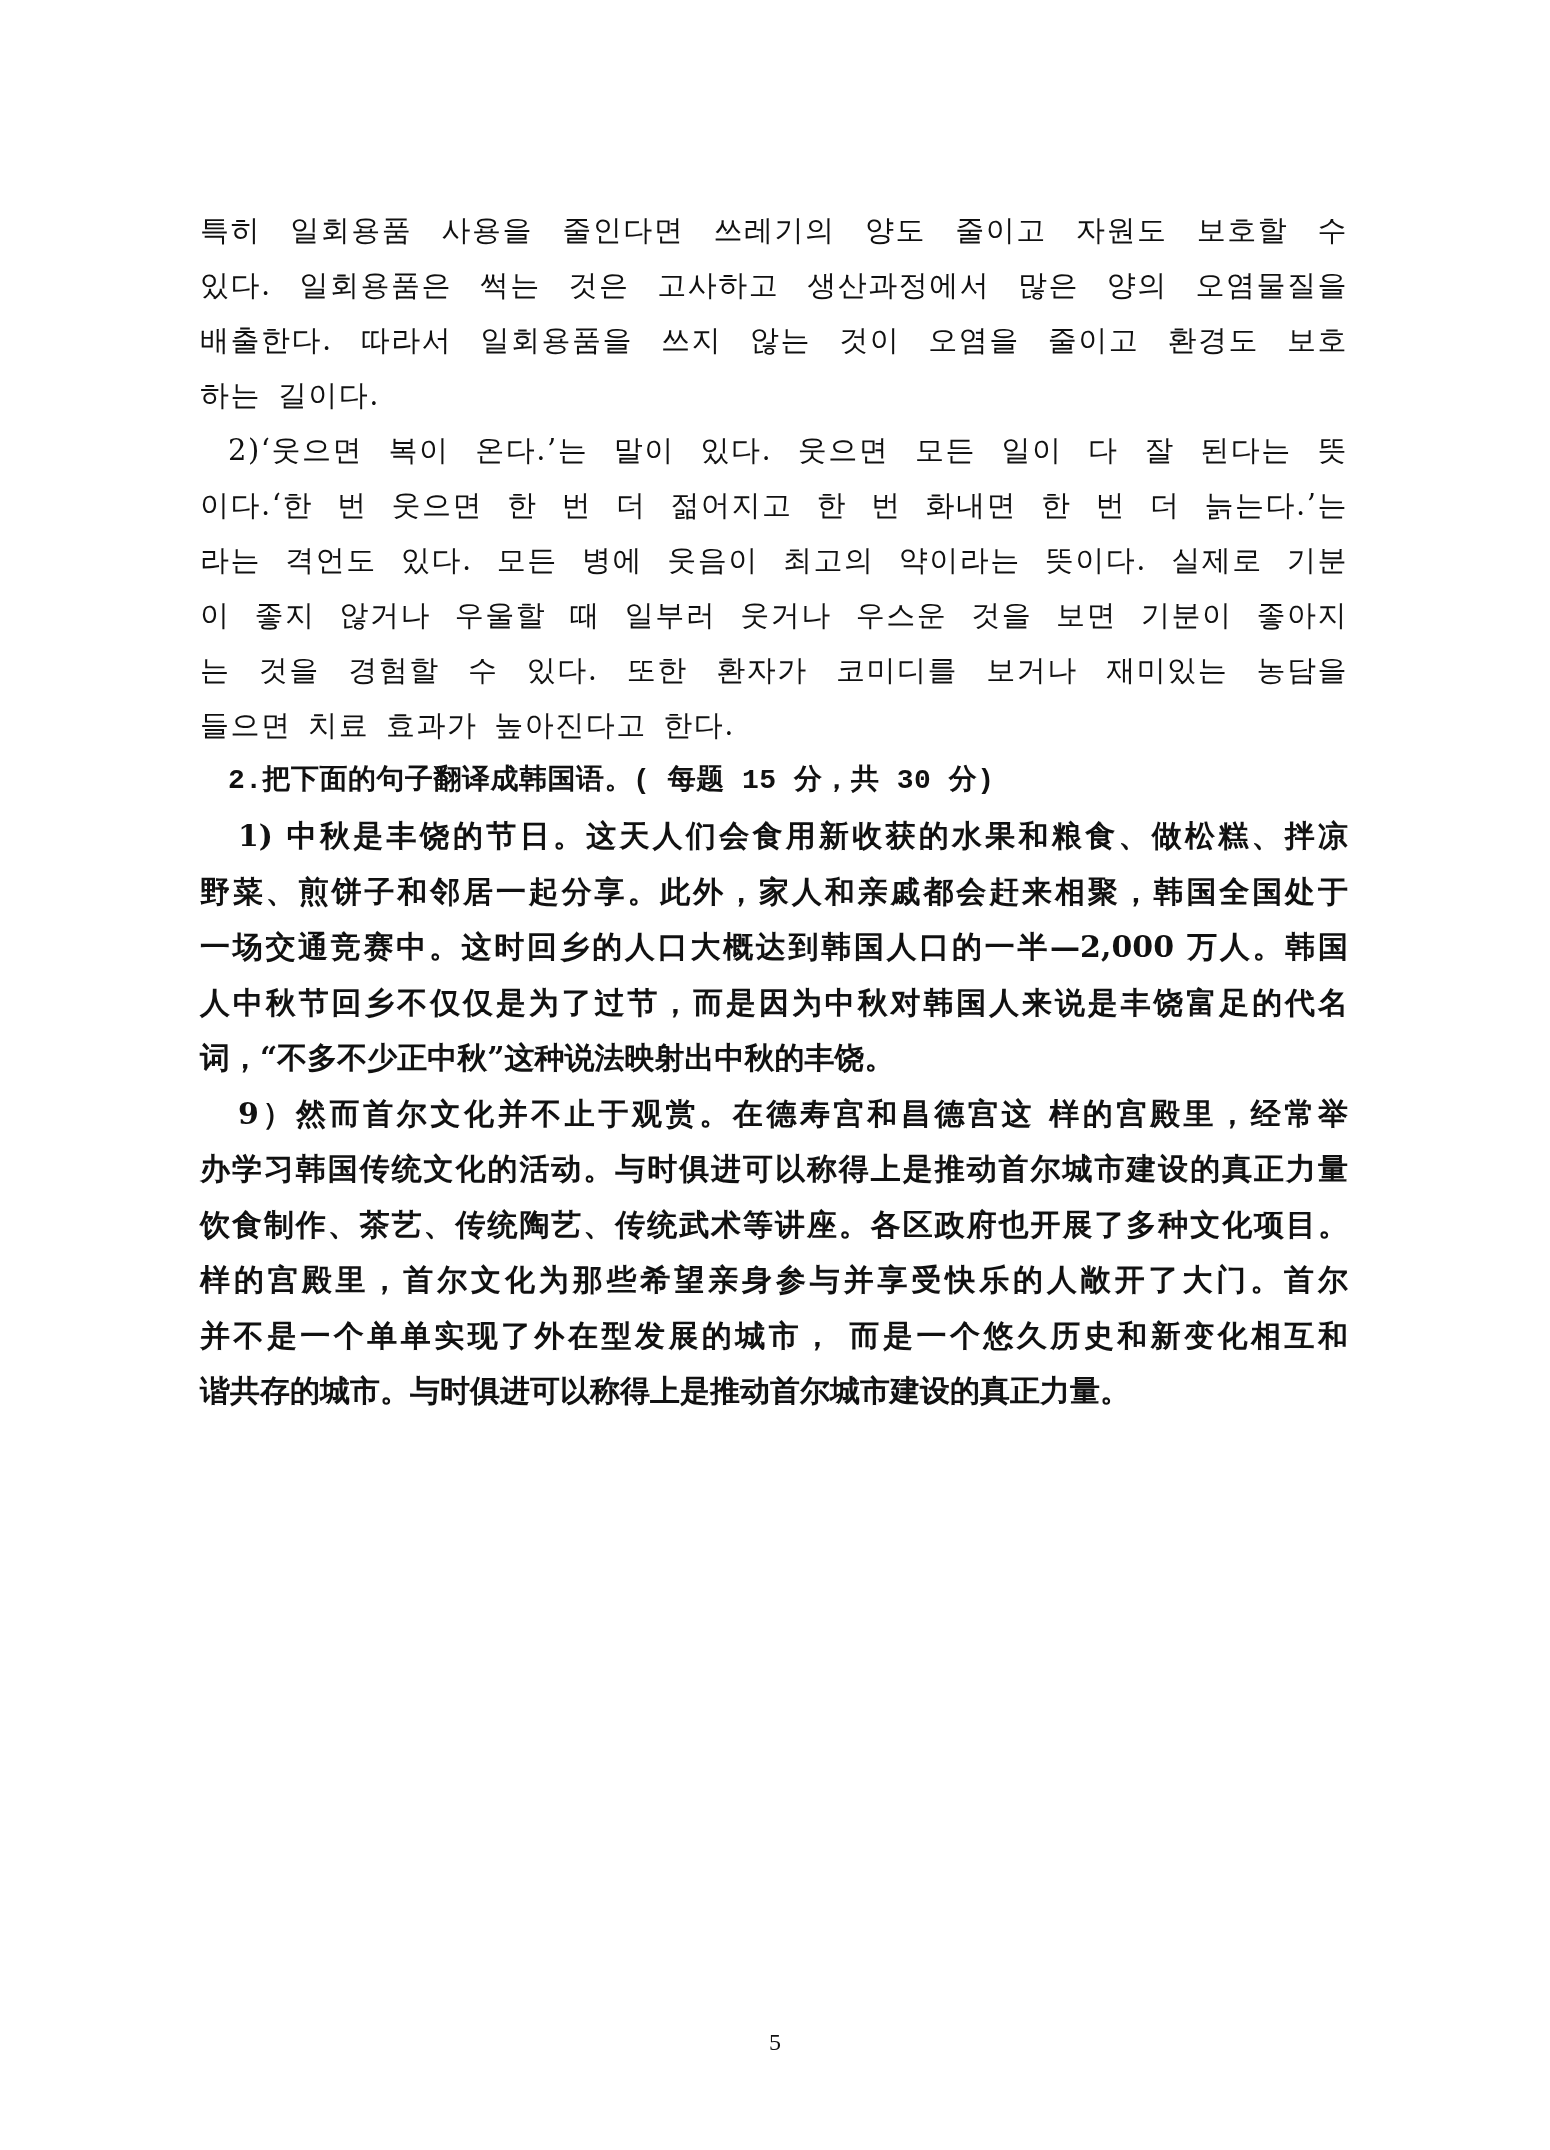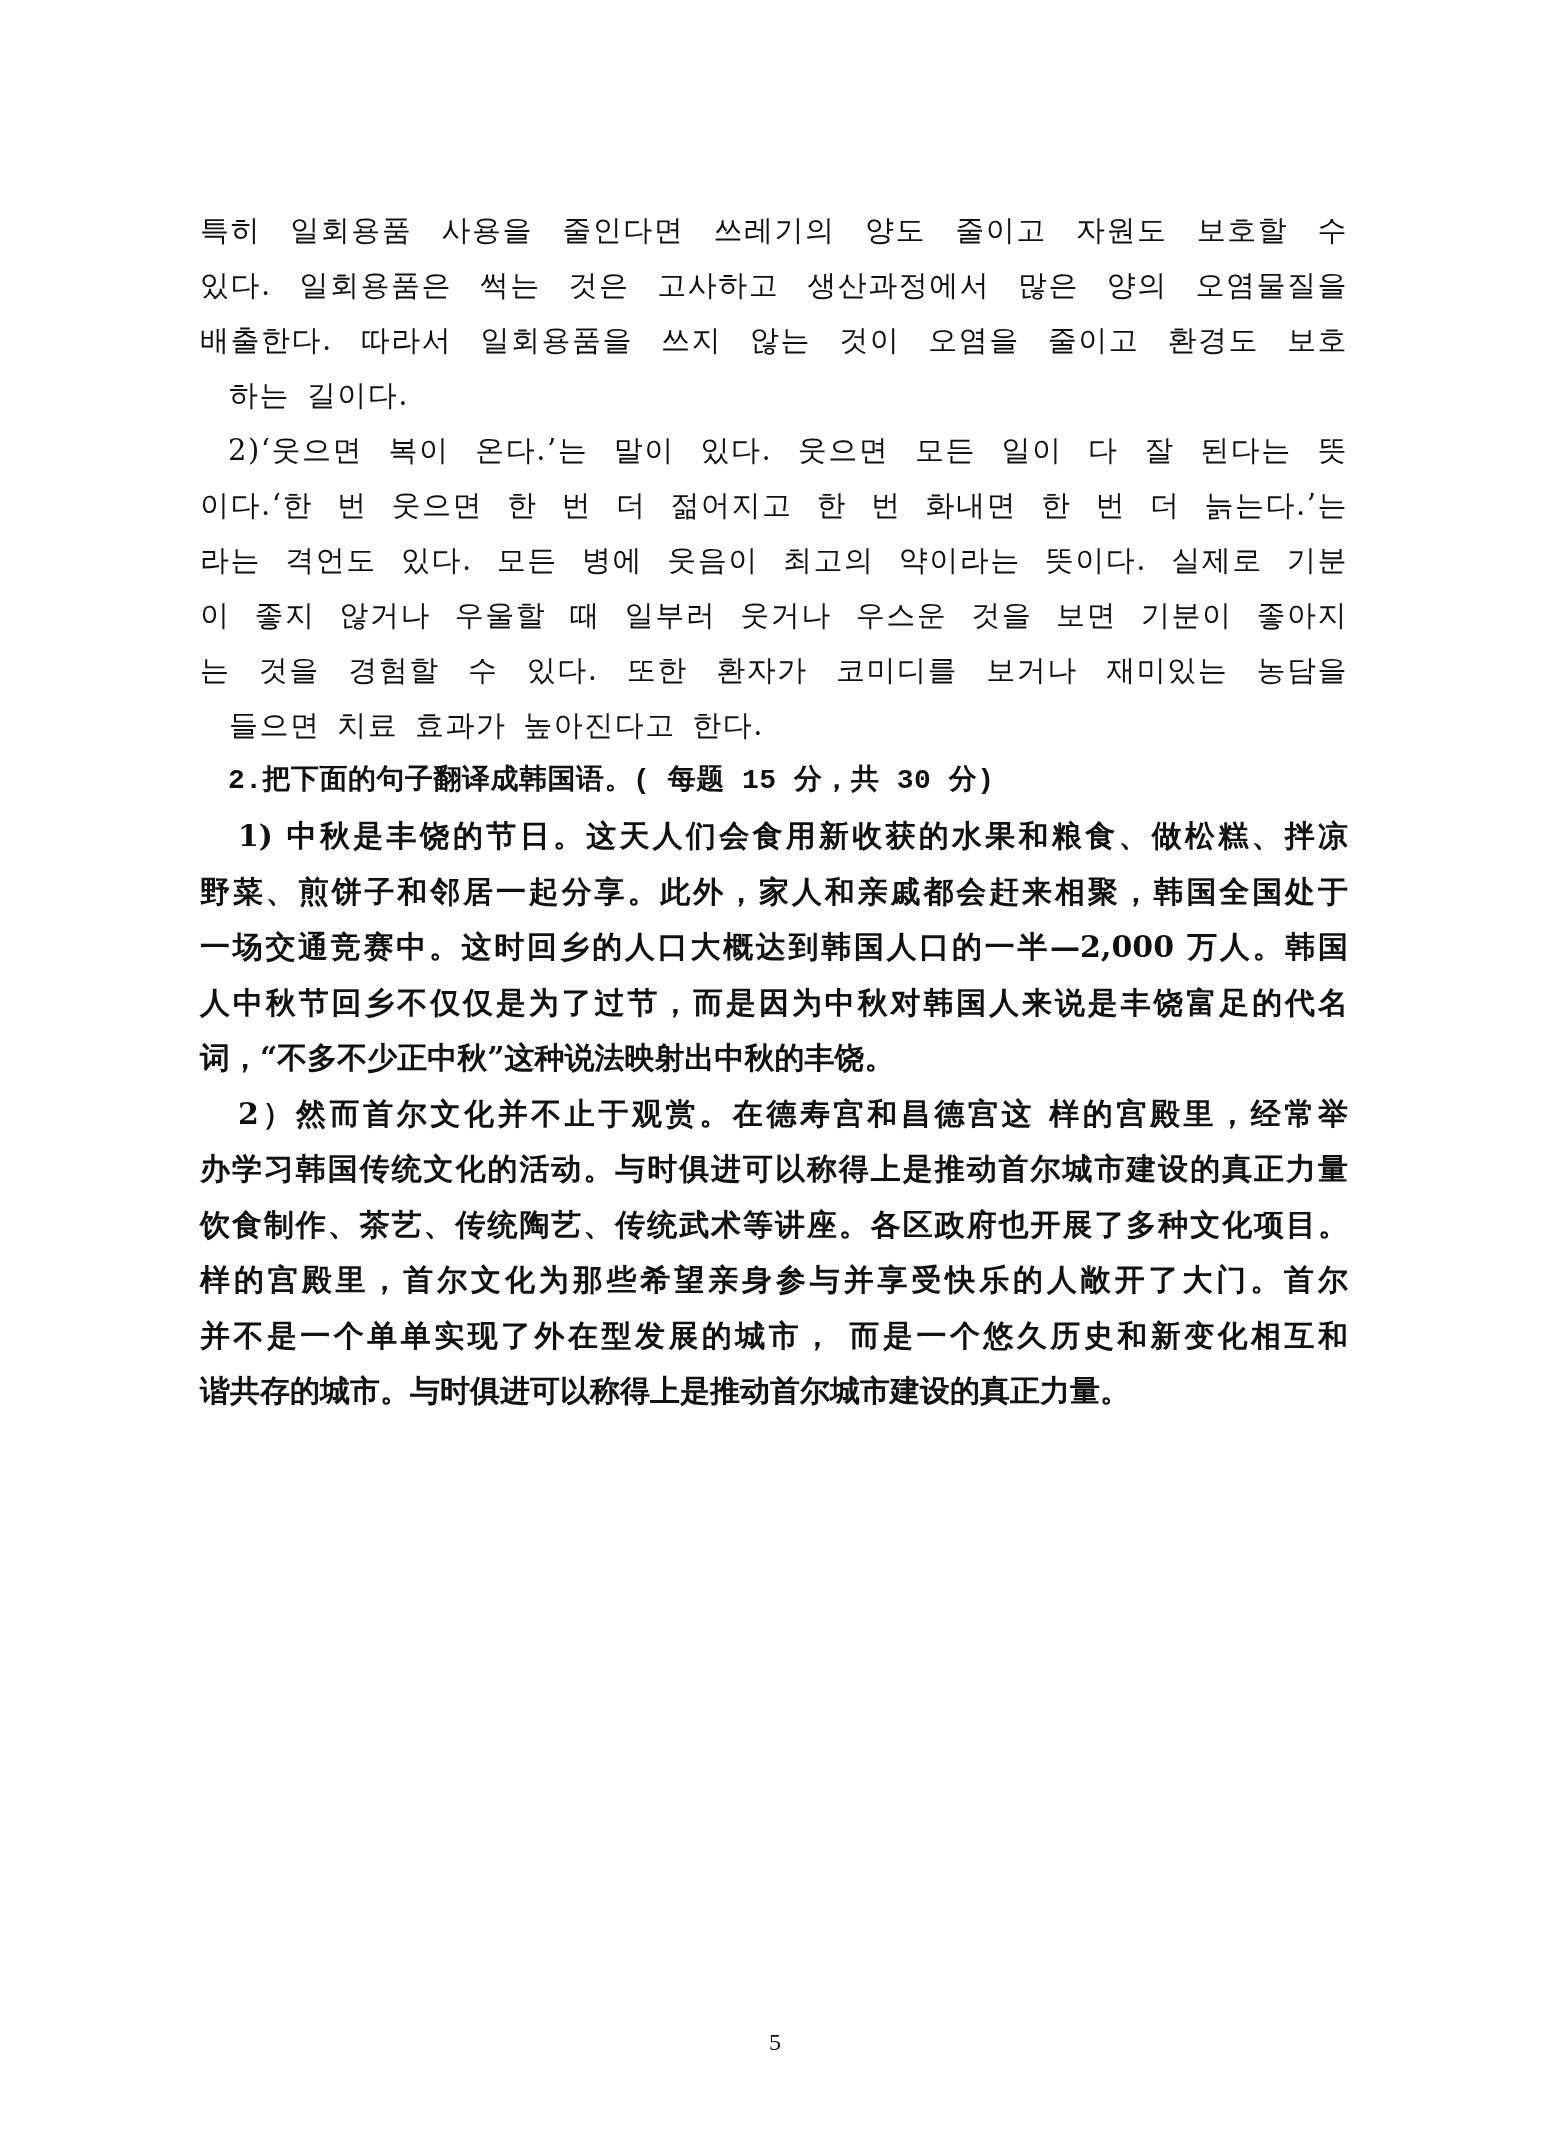--- a/index.html
+++ b/index.html
@@ -15,21 +15,21 @@
     font-family: "DejaVu Serif", "Liberation Serif", serif;
     font-size: 29px;
     line-height: 55px;
     text-align: justify;
     text-align-last: left;
     letter-spacing: 1.5px;
     word-spacing: 6px;
     margin: 0;
   }
   .ko .ln { display: block; text-align: justify; text-align-last: justify; white-space: nowrap; }
-  .ko .ln.last { text-align-last: left; margin-left: 29px; }
+  .ko .ln.last { text-align-last: left; }
   .indent { padding-left: 28px; }
   .heading {
     font-family: Liberation Mono, monospace;
     font-weight: bold;
     font-size: 28px;
     line-height: 55px;
     margin: 0;
     padding-left: 28px;
     letter-spacing: 0.5px;
   }
@@ -74,21 +74,21 @@
 
     <div class="zh">
       <span class="ln first">1) 中秋是丰饶的节日。这天人们会食用新收获的水果和粮食、做松糕、拌凉</span>
       <span class="ln">野菜、煎饼子和邻居一起分享。此外，家人和亲戚都会赶来相聚，韩国全国处于</span>
       <span class="ln">一场交通竞赛中。这时回乡的人口大概达到韩国人口的一半—2,000 万人。韩国</span>
       <span class="ln">人中秋节回乡不仅仅是为了过节，而是因为中秋对韩国人来说是丰饶富足的代名</span>
       <span class="ln last">词，“不多不少正中秋”这种说法映射出中秋的丰饶。</span>
     </div>
 
     <div class="zh">
-      <span class="ln first">2）然而首尔文化并不止于观赏。在德寿宫和昌德宫这 样的宫殿里，经常举</span>
+      <span class="ln first">9）然而首尔文化并不止于观赏。在德寿宫和昌德宫这 样的宫殿里，经常举</span>
       <span class="ln">办学习韩国传统文化的活动。与时俱进可以称得上是推动首尔城市建设的真正力量</span>
       <span class="ln">饮食制作、茶艺、传统陶艺、传统武术等讲座。各区政府也开展了多种文化项目。</span>
       <span class="ln">样的宫殿里，首尔文化为那些希望亲身参与并享受快乐的人敞开了大门。首尔</span>
       <span class="ln">并不是一个单单实现了外在型发展的城市， 而是一个悠久历史和新变化相互和</span>
       <span class="ln last">谐共存的城市。与时俱进可以称得上是推动首尔城市建设的真正力量。</span>
     </div>
 
   </div>
 
   <div class="page-number">5</div>

